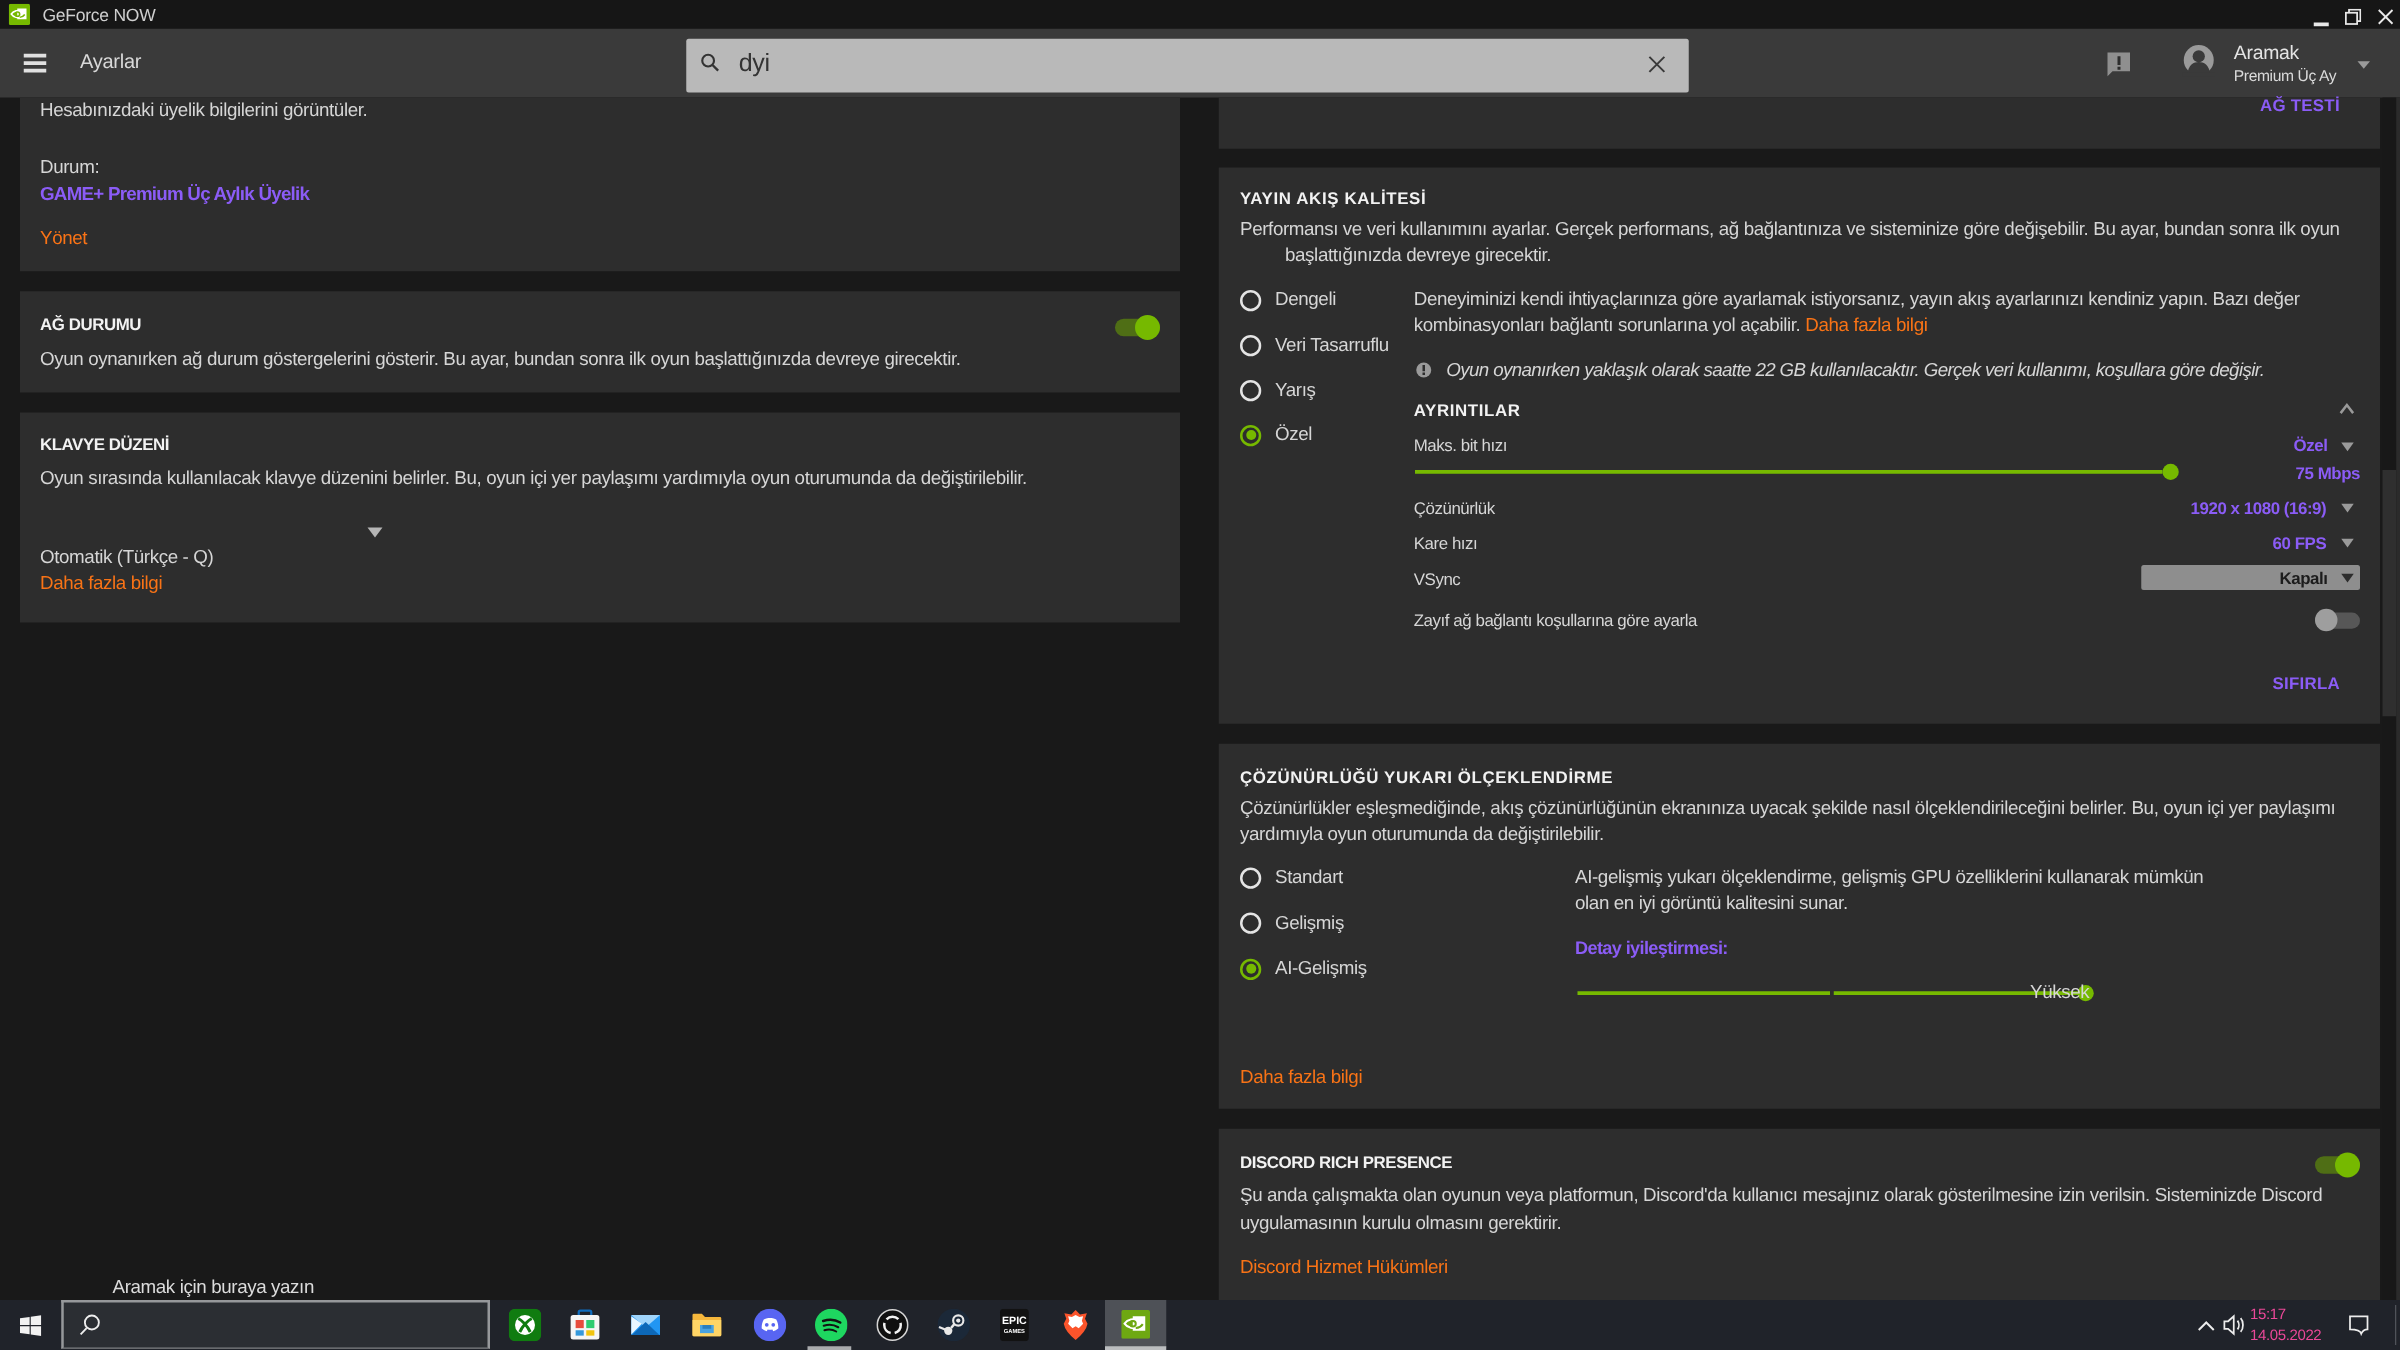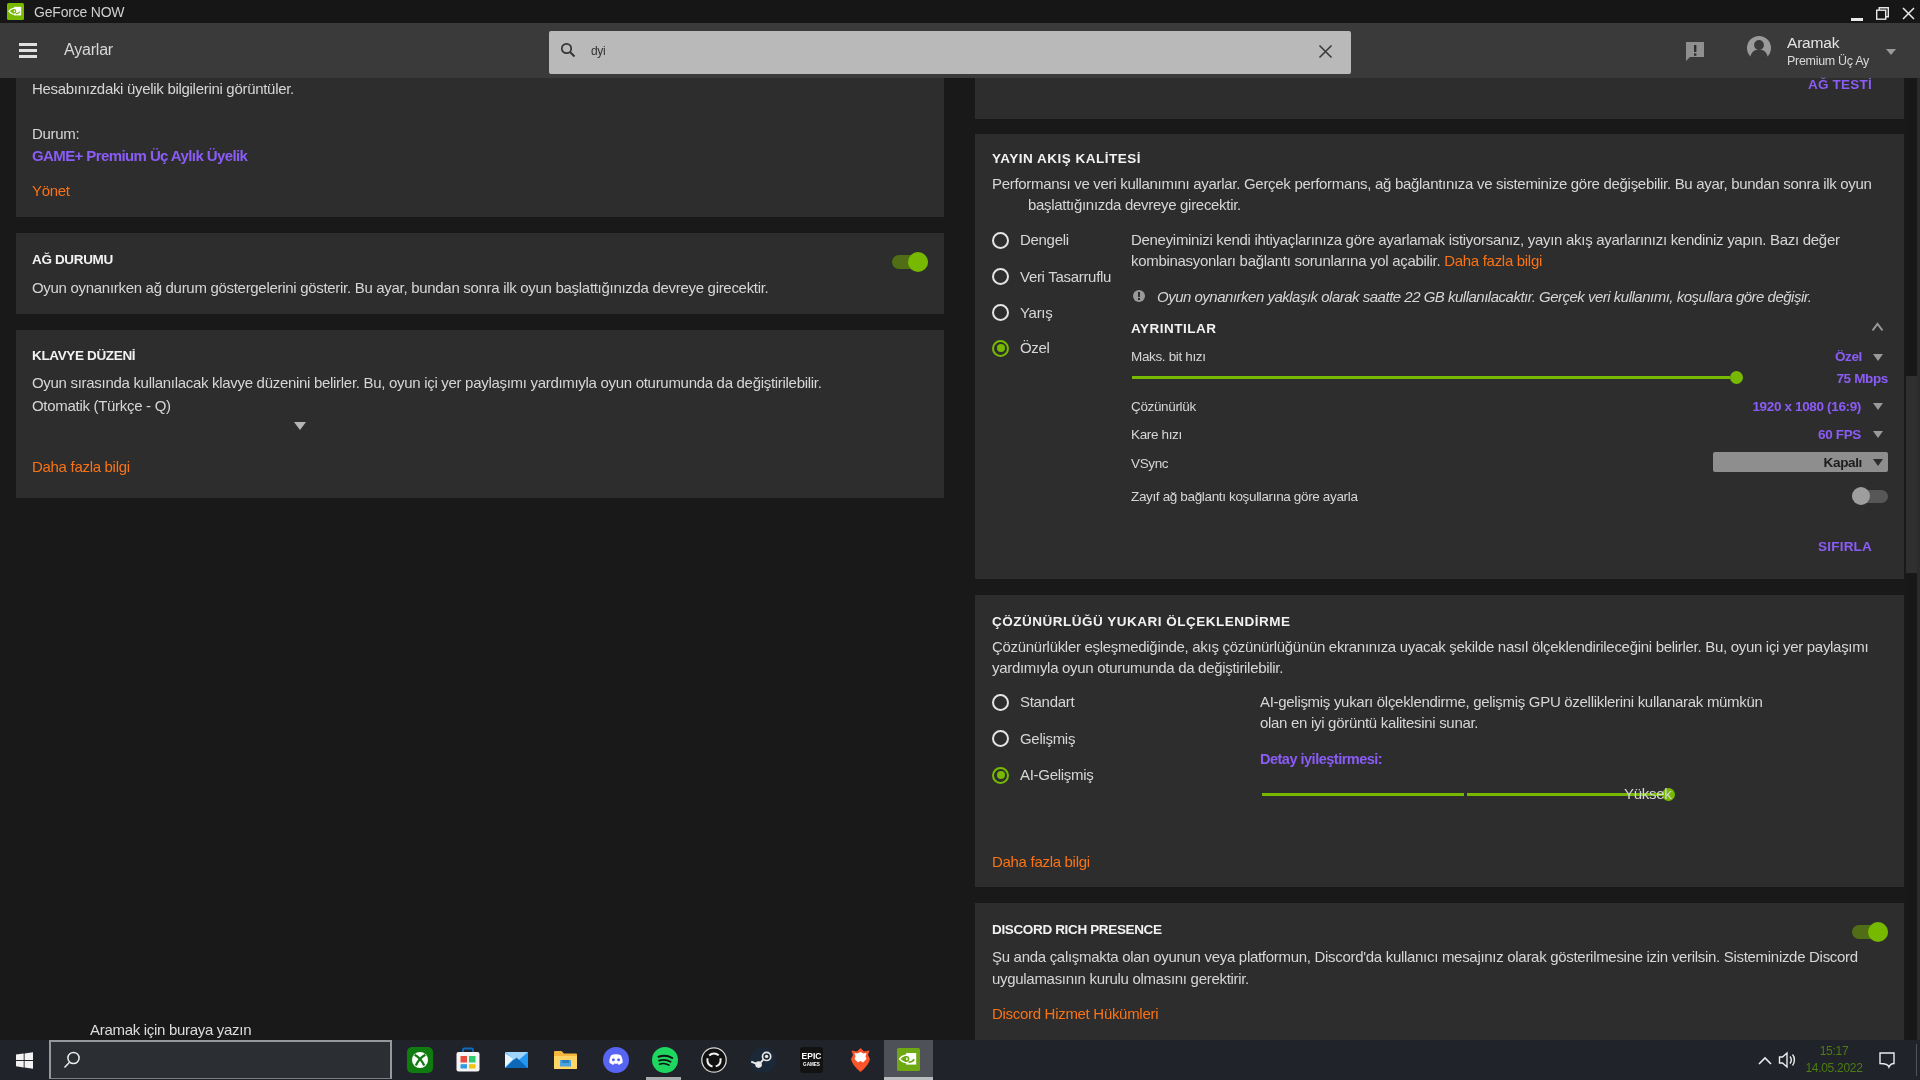--- a/index.html
+++ b/index.html
@@ -40,21 +40,21 @@
 <div class="abs" style="left:0;top:23px;width:1920px;height:55px;background:#3a3a3a"></div>
 <div class="abs" style="left:19px;top:43px;width:18px;height:2.6px;background:#e0e0e0"></div>
 <div class="abs" style="left:19px;top:49px;width:18px;height:2.6px;background:#e0e0e0"></div>
 <div class="abs" style="left:19px;top:55px;width:18px;height:2.6px;background:#e0e0e0"></div>
 <div class="t" style="left:64px;top:39px;font-size:16px;letter-spacing:-0.2px;line-height:22px;font-weight:normal;color:#d8d8d8">Ayarlar</div>
 <div class="abs" style="left:549px;top:31px;width:802px;height:43px;background:#b9b9b9;border-radius:2px"></div>
 <svg class="abs" style="left:560px;top:42px" width="16" height="16" viewBox="0 0 16 16">
   <circle cx="6.5" cy="6.5" r="4.7" fill="none" stroke="#333" stroke-width="1.7"></circle>
   <path d="M10 10 L14.5 14.5" stroke="#333" stroke-width="1.9"></path>
 </svg>
-<div class="t" style="left:591px;top:41px;font-size:12px;color:#333">dyi</div>
+<div class="t" style="left:591px;top:41px;font-size:20px;color:#333">dyi</div>
 <svg class="abs" style="left:1318px;top:44px" width="15" height="15" viewBox="0 0 15 15">
   <path d="M1.5 1.5 L13.5 13.5 M13.5 1.5 L1.5 13.5" stroke="#3a3a3a" stroke-width="1.6"></path>
 </svg>
 <svg class="abs" style="left:1684px;top:40px" width="22" height="22" viewBox="0 0 22 22">
   <path d="M2 2 H20 V17 H6 L2 21 Z" fill="#8f8f8f"></path>
   <rect x="10" y="5" width="2.4" height="7" fill="#2d2d2d"></rect>
   <rect x="10" y="13.4" width="2.4" height="2.4" fill="#2d2d2d"></rect>
 </svg>
 <svg class="abs" style="left:1746px;top:35px" width="26" height="26" viewBox="0 0 26 26">
   <circle cx="13" cy="13" r="12" fill="#9a9a9a"></circle>
@@ -75,21 +75,21 @@
 <div class="t b" style="left:32px;top:145.5px;letter-spacing:-0.6px">GAME+ Premium Üç Aylık Üyelik</div>
 <div class="t g" style="left:32px;top:180.5px">Yönet</div>
 
 <div class="t hdr" style="left:32px;top:250px">AĞ DURUMU</div>
 <div class="abs" style="left:892px;top:255px;width:36px;height:14px;border-radius:7px;background:#4f6e15"></div>
 <div class="abs" style="left:908px;top:252px;width:20px;height:20px;border-radius:50%;background:#76b900"></div>
 <div class="t" style="left:32px;top:277.5px">Oyun oynanırken ağ durum göstergelerini gösterir. Bu ayar, bundan sonra ilk oyun başlattığınızda devreye girecektir.</div>
 
 <div class="t hdr" style="left:32px;top:346px">KLAVYE DÜZENİ</div>
 <div class="t" style="left:32px;top:373px">Oyun sırasında kullanılacak klavye düzenini belirler. Bu, oyun içi yer paylaşımı yardımıyla oyun oturumunda da değiştirilebilir.</div>
-<div class="t" style="left:32px;top:396px">Otomatik (Türkçe - Q)</div>
+<div class="t" style="left:32px;top:436px">Otomatik (Türkçe - Q)</div>
 <div class="caret" style="left:294px;top:422px"></div>
 <div class="t g" style="left:32px;top:456.5px">Daha fazla bilgi</div>
 
 <div class="card" style="left:975px;top:78px;width:929px;height:41px"></div>
 <div class="card" style="left:975px;top:134px;width:929px;height:445px"></div>
 <div class="card" style="left:975px;top:595px;width:929px;height:292px"></div>
 <div class="card" style="left:975px;top:903px;width:929px;height:137px"></div>
 
 <div class="t b" style="left:1808px;top:75px;font-size:13.5px;letter-spacing:.2px">AĞ TESTİ</div>
 
@@ -271,17 +271,17 @@
 <div class="abs" style="left:646px;top:1077px;width:35px;height:3px;background:#a9abad"></div>
 
 <svg class="abs" style="left:1757px;top:1055px" width="16" height="12" viewBox="0 0 16 12">
   <path d="M2 9 L8 3 L14 9" fill="none" stroke="#ececec" stroke-width="1.6"></path>
 </svg>
 <svg class="abs" style="left:1778px;top:1050px" width="21" height="20" viewBox="0 0 21 20">
   <path d="M1.5 7 L4.5 7 L9 3 L9 17 L4.5 13 L1.5 13 Z" fill="none" stroke="#ececec" stroke-width="1.4"></path>
   <path d="M12 6.5 C13.5 8.5 13.5 11.5 12 13.5" fill="none" stroke="#ececec" stroke-width="1.4"></path>
   <path d="M14.5 4.5 C17 7 17 13 14.5 15.5" fill="none" stroke="#ececec" stroke-width="1.4"></path>
 </svg>
-<div class="t" style="left:1800px;top:1043px;width:68px;text-align:center;font-size:12px;line-height:17px;color:#4d7c0f">15:17<br>14.05.2022</div>
+<div class="t" style="left:1800px;top:1043px;width:68px;font-size:12px;line-height:17px;color:#ec4899">15:17<br>14.05.2022</div>
 <svg class="abs" style="left:1878px;top:1051px" width="18" height="18" viewBox="0 0 18 18">
   <path d="M2 2 H16 V12.5 Q12.5 12.5 11 16 Q10 12.5 2 12.5 Z" fill="none" stroke="#ececec" stroke-width="1.4"></path>
 </svg>
 <div class="abs" style="left:1916px;top:1044px;width:1px;height:32px;background:#50535a"></div>
 
 </body></html>

